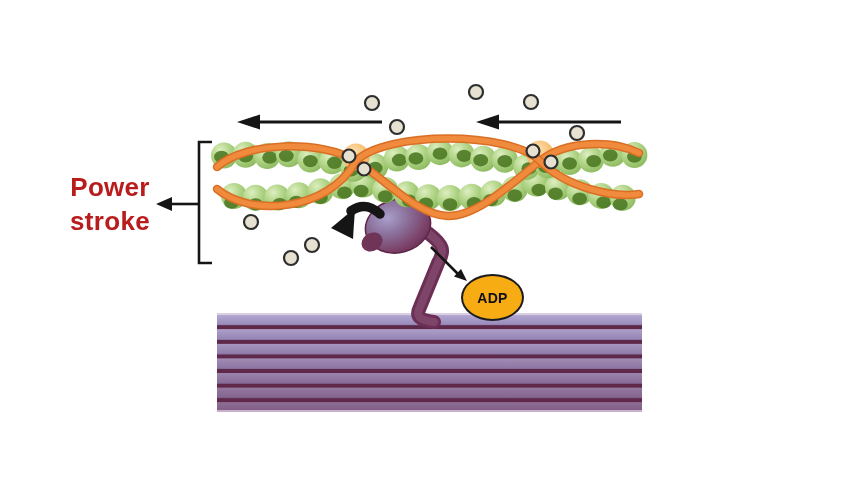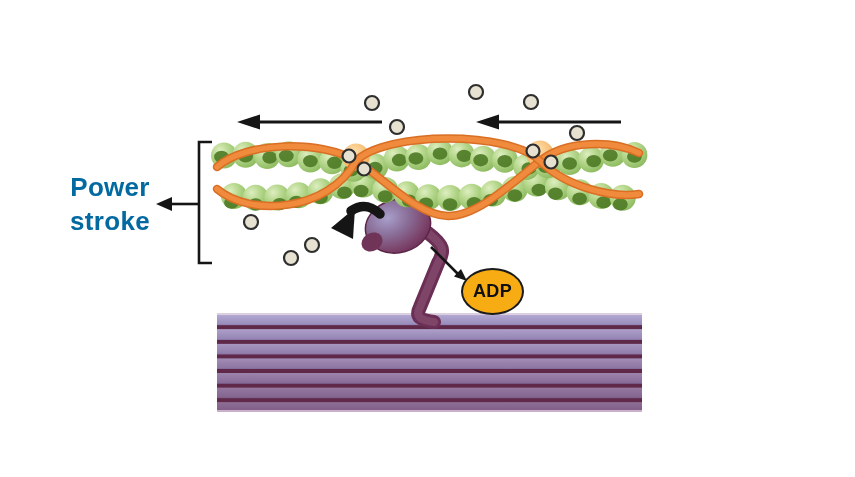--- a/index.html
+++ b/index.html
@@ -15,27 +15,27 @@
     background:
       linear-gradient(180deg, rgba(98,41,76,0) 0%, rgba(98,41,76,0.26) 55%, rgba(98,41,76,0.5) 100%),
       repeating-linear-gradient(180deg,
         #b2a8d2 0px, #9d92c2 9px, #8d81b4 10px,
         #5e2848 10.6px, #5e2848 13.8px, #b2a8d2 14.6px);
   }
   svg.scene{position:absolute;left:0;top:0;z-index:2;}
   .power-stroke-label{
     position:absolute;left:48px;top:170px;width:124px;z-index:3;
     text-align:center;font-size:26px;font-weight:bold;line-height:34px;
-    color:#0369a1;letter-spacing:0.3px;
+    color:#b91c1c;letter-spacing:0.3px;
   }
   .adp-badge{
-    position:absolute;left:461px;top:268px;width:63px;height:47px;z-index:3;
+    position:absolute;left:461px;top:274px;width:63px;height:47px;z-index:3;
     box-sizing:border-box;background:#f7ac14;border:2.5px solid #1b1b1b;border-radius:50%;
     display:flex;align-items:center;justify-content:center;
-    font-weight:bold;font-size:18px;color:#101010;letter-spacing:0.3px;
+    font-weight:bold;font-size:14px;color:#101010;letter-spacing:0.3px;
   }
 </style>
 </head>
 <body>
 
 <div class="stage">
 
   <div class="thick-filament"></div>
 
   <svg class="scene" width="855" height="477" viewBox="0 0 855 477">

